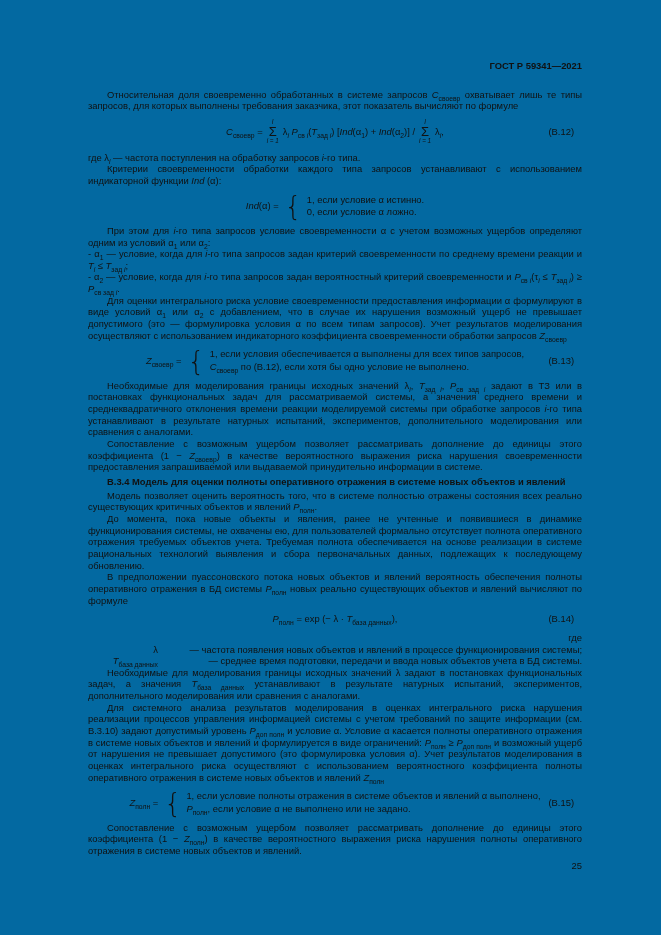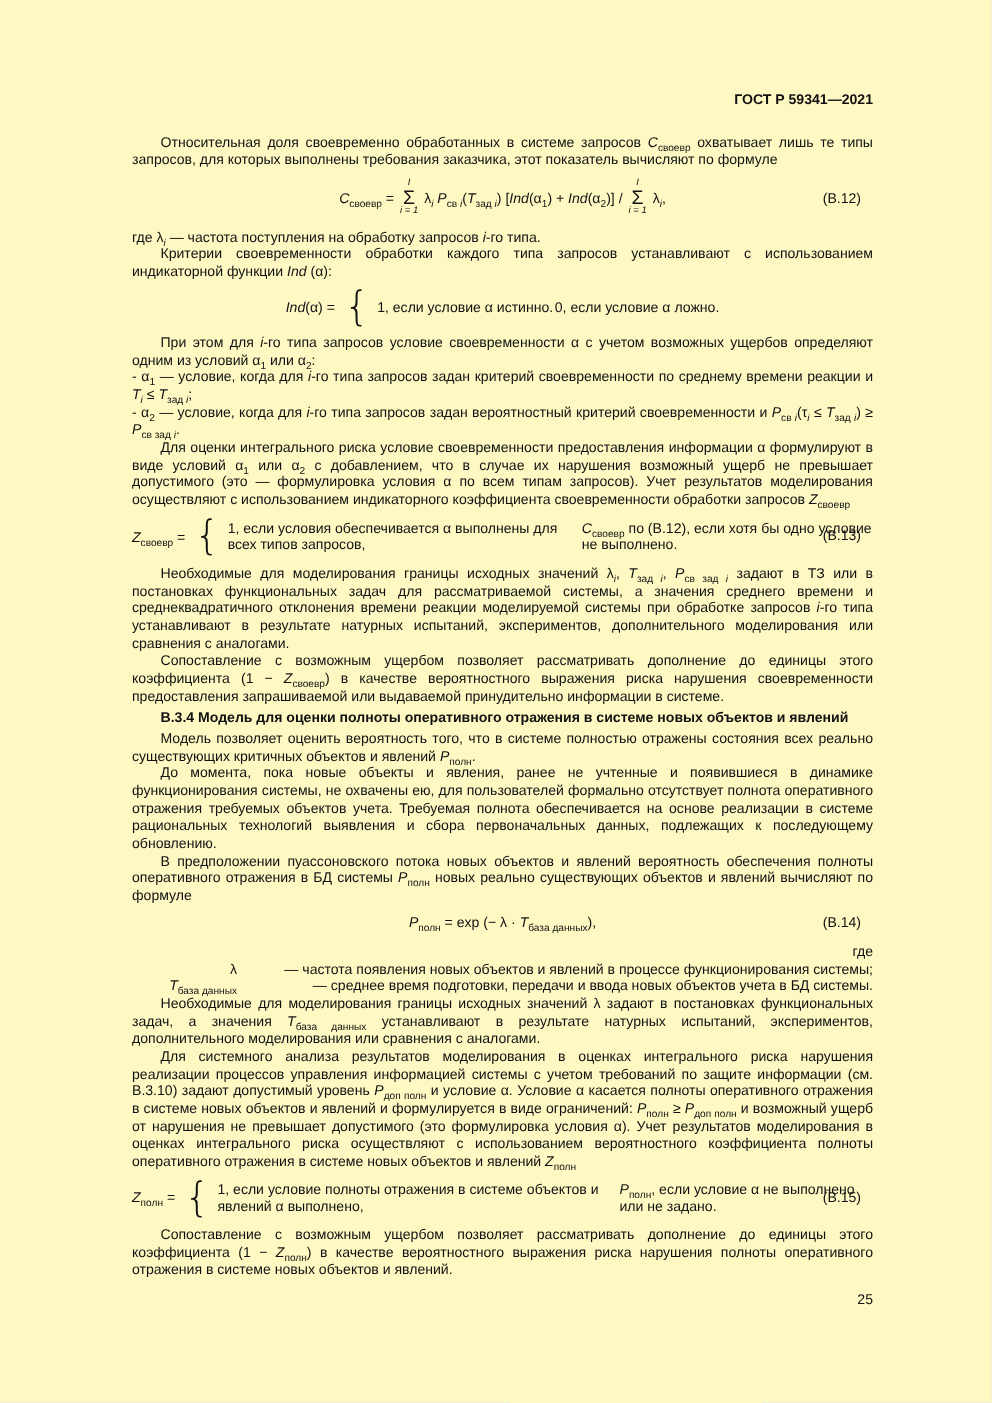--- a/index.html
+++ b/index.html
@@ -1,36 +1,36 @@
 <!DOCTYPE html>
 <html><head>
 <meta charset="utf-8">
 <style>
   html,body{margin:0;padding:0;background:#e8e8e8;}
   .page{
     width:661px;height:935px;box-sizing:border-box;position:relative;
-    background:#fef9c3;color:#111;
+    background:#0369a1;color:#111;
     padding:60px 79px 0 88px;
     font-family:"Liberation Sans","DejaVu Sans",sans-serif;
     font-size:9.4px;line-height:1.24;
   }
   .doc-header{text-align:right;font-weight:bold;margin-bottom:17px;}
   p{margin:0;text-align:justify;}
   .indent{text-indent:19px;}
   .h-bold{font-weight:bold;margin:3px 0 2px;}
   sub{font-size:0.72em;line-height:0;}
   i{font-style:italic;}
   .formula{position:relative;display:flex;justify-content:center;align-items:center;margin:7px 0;}
   .f-main{display:inline-flex;align-items:center;gap:3px;white-space:nowrap;}
   .eqno{position:absolute;right:8px;top:50%;transform:translateY(-50%);}
   .sum{display:inline-flex;flex-direction:column;align-items:center;line-height:1;margin:0 1px;}
   .sum-top,.sum-bot{font-size:6.3px;font-style:italic;line-height:1;}
   .sum-sigma{font-size:13px;line-height:1;}
   .brace{font-size:27px;font-weight:300;line-height:0.8;margin:0 2px 0 3px;font-family:"DejaVu Sans",sans-serif;}
-  .cases{display:inline-flex;gap:1px;text-align:left;white-space:normal;}
+  .cases{display:inline-flex;flex-direction:column;gap:1px;text-align:left;white-space:normal;}
   .where-label{text-align:right;}
   .where-item{display:flex;}
   .where-term{flex:0 0 70px;text-align:right;}
   .where-def{flex:1;margin-left:6px;text-align:right;}
   .page-number{position:absolute;right:79px;top:860px;}
 </style>
 </head>
 <body>
 
 <div class="page">

